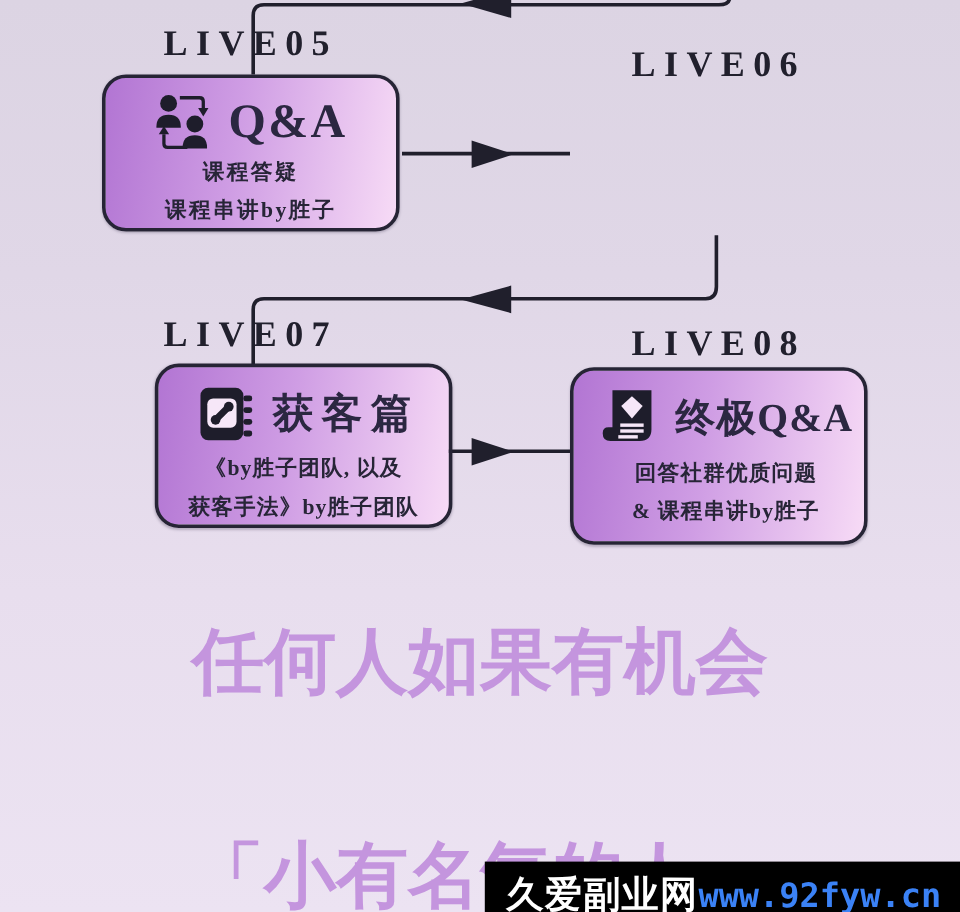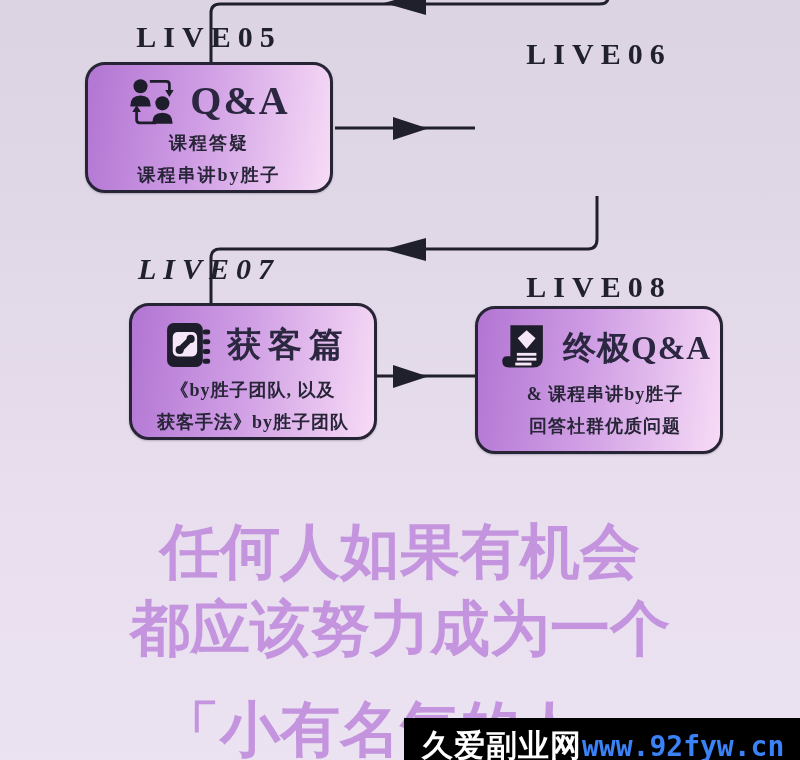--- a/index.html
+++ b/index.html
@@ -69,21 +69,21 @@
       <polygon points="426,238 426,261 384,249.5" fill="#201f2c"></polygon>
     </g>
     <g>
       <path d="M335 376 L475 376" stroke="#201f2c" stroke-width="3"></path>
       <polygon points="393,365 393,388 428,376.5" fill="#201f2c"></polygon>
     </g>
   </svg>
 
   <div class="live-label" style="left:85px; top:20px;">LIVE05</div>
   <div class="live-label" style="left:475px; top:37px;">LIVE06</div>
-  <div class="live-label" style="left:85px; top:252px;font-style:italic;">LIVE07</div>
+  <div class="live-label" style="left:85px; top:262px;">LIVE07</div>
   <div class="live-label" style="left:475px; top:270px;">LIVE08</div>
 
   <div class="card" id="card05">
     <div class="card-head">
       <span class="icon">
         <svg viewBox="0 0 64 64" width="50" height="50">
           <g fill="#1e1d2b">
             <circle cx="16" cy="13" r="9"></circle>
             <path d="M3 38 q0 -13 13 -13 t13 13 v1 H3 Z"></path>
             <circle cx="44" cy="35" r="9"></circle>
@@ -137,26 +137,25 @@
           <path d="M34 10 l11 10 -11 13 -11 -13 Z" fill="#f6e7f8"></path>
           <g fill="#f6e7f8">
             <rect x="22" y="38" width="24" height="3.5"></rect>
             <rect x="22" y="44" width="24" height="3.5"></rect>
             <rect x="20" y="50" width="20" height="3.5"></rect>
           </g>
         </svg>
       </span>
       <span class="card-title">终极Q&amp;A</span>
     </div>
+    <div class="card-line">回答社群优质问题</div>
     <div class="card-line">&amp; 课程串讲by胜子</div>
-    <div class="card-line">回答社群优质问题</div>
   </div>
 
   <div class="slogan-line" id="slogan1">任何人如果有机会</div>
-  <div class="slogan-line" id="slogan2">都应该努力成为一个</div>
   <div class="slogan-line" id="slogan3">「小有名气的人」</div>
 
   <div class="watermark">
     <span class="wm-site">久爱副业网</span>
     <span class="wm-url">www.92fyw.cn</span>
   </div>
 
 </div>
 
 </body></html>

